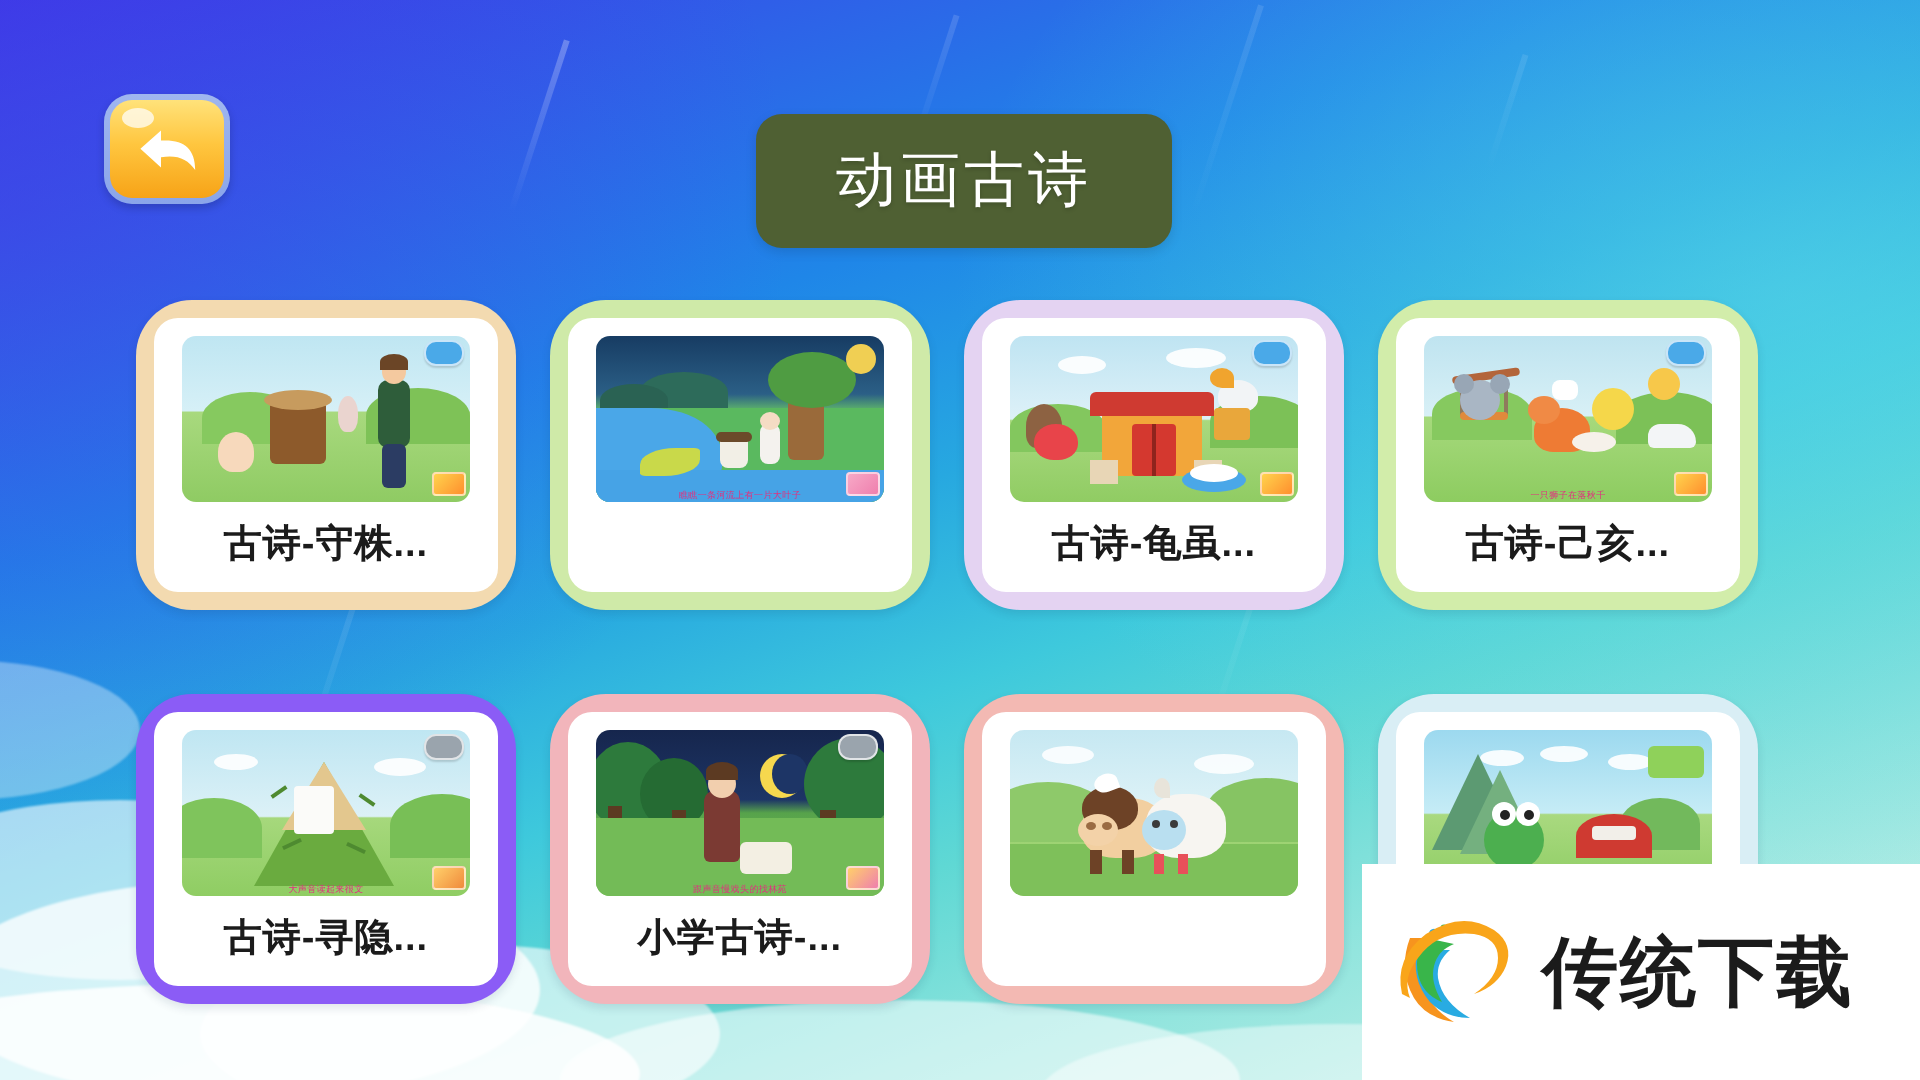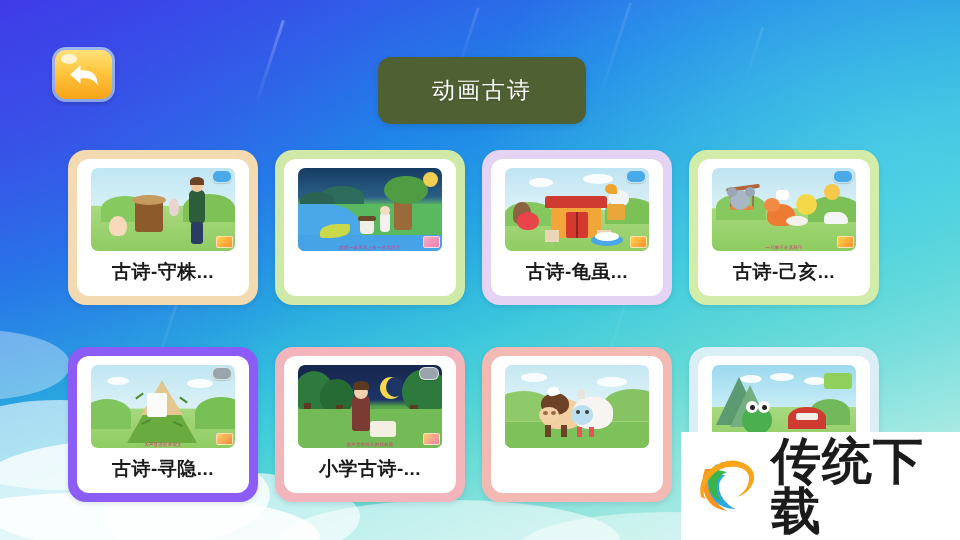--- a/index.html
+++ b/index.html
@@ -71,32 +71,32 @@
   }
   .back-arrow{ width:34px; height:26px; position:relative; z-index:2; }
 
   .title-pill{
     position:absolute; left:378px; top:57px; width:208px; height:67px;
     background:#4f6033; border-radius:13px;
     display:flex; align-items:center; justify-content:center;
     box-shadow:0 2px 6px rgba(0,0,0,.12);
   }
   .title-pill span{
-    color:#fff; font-size:23px; letter-spacing:2px; font-weight:400;
+    color:#fff; font-size:30px; letter-spacing:2px; font-weight:400;
     text-shadow:0 1px 2px rgba(0,0,0,.18);
   }
 
   
   .grid{
     position:absolute; left:68px; top:150px; width:840px;
     display:grid; grid-template-columns:repeat(4,190px);
     column-gap:17px; row-gap:42px;
   }
   .card{
-    width:190px; height:155px; border-radius:18px;
+    width:190px; height:155px; border-radius:28px;
     padding:9px; cursor:pointer;
     box-shadow:0 2px 5px rgba(20,40,70,.12);
   }
   .card-inner{
     width:100%; height:100%; background:#fff; border-radius:12px;
     display:flex; flex-direction:column; align-items:center;
     padding-top:9px; overflow:hidden;
   }
   .thumb{
     width:144px; height:83px; border-radius:7px; position:relative; overflow:hidden;
@@ -124,21 +124,21 @@
   }
 
   
   .watermark{
     position:absolute; left:681px; top:432px; width:279px; height:108px;
     background:#fff; display:flex; align-items:center; padding-left:14px; gap:12px;
   }
   .wm-logo{ width:64px; height:62px; flex:none; }
   .wm-text{ display:flex; flex-direction:column; }
   .wm-main{
-    font-size:50px; font-weight:bold; color:#1b1b1b; letter-spacing:1px; line-height:1;
+    font-size:38px; font-weight:bold; color:#1b1b1b; letter-spacing:1px; line-height:1;
     font-family:"DejaVu Sans","Liberation Sans",sans-serif;
   }
   .wm-sub{
     display:flex; align-items:center; gap:6px; margin-top:7px;
   }
   .wm-rule{ height:2px; background:#2b2b2b; flex:1; min-width:18px; }
   .wm-dom{ font-size:12.5px; font-weight:bold; color:#2b2b2b; letter-spacing:.3px; }
 </style>
 </head>
 <body>

